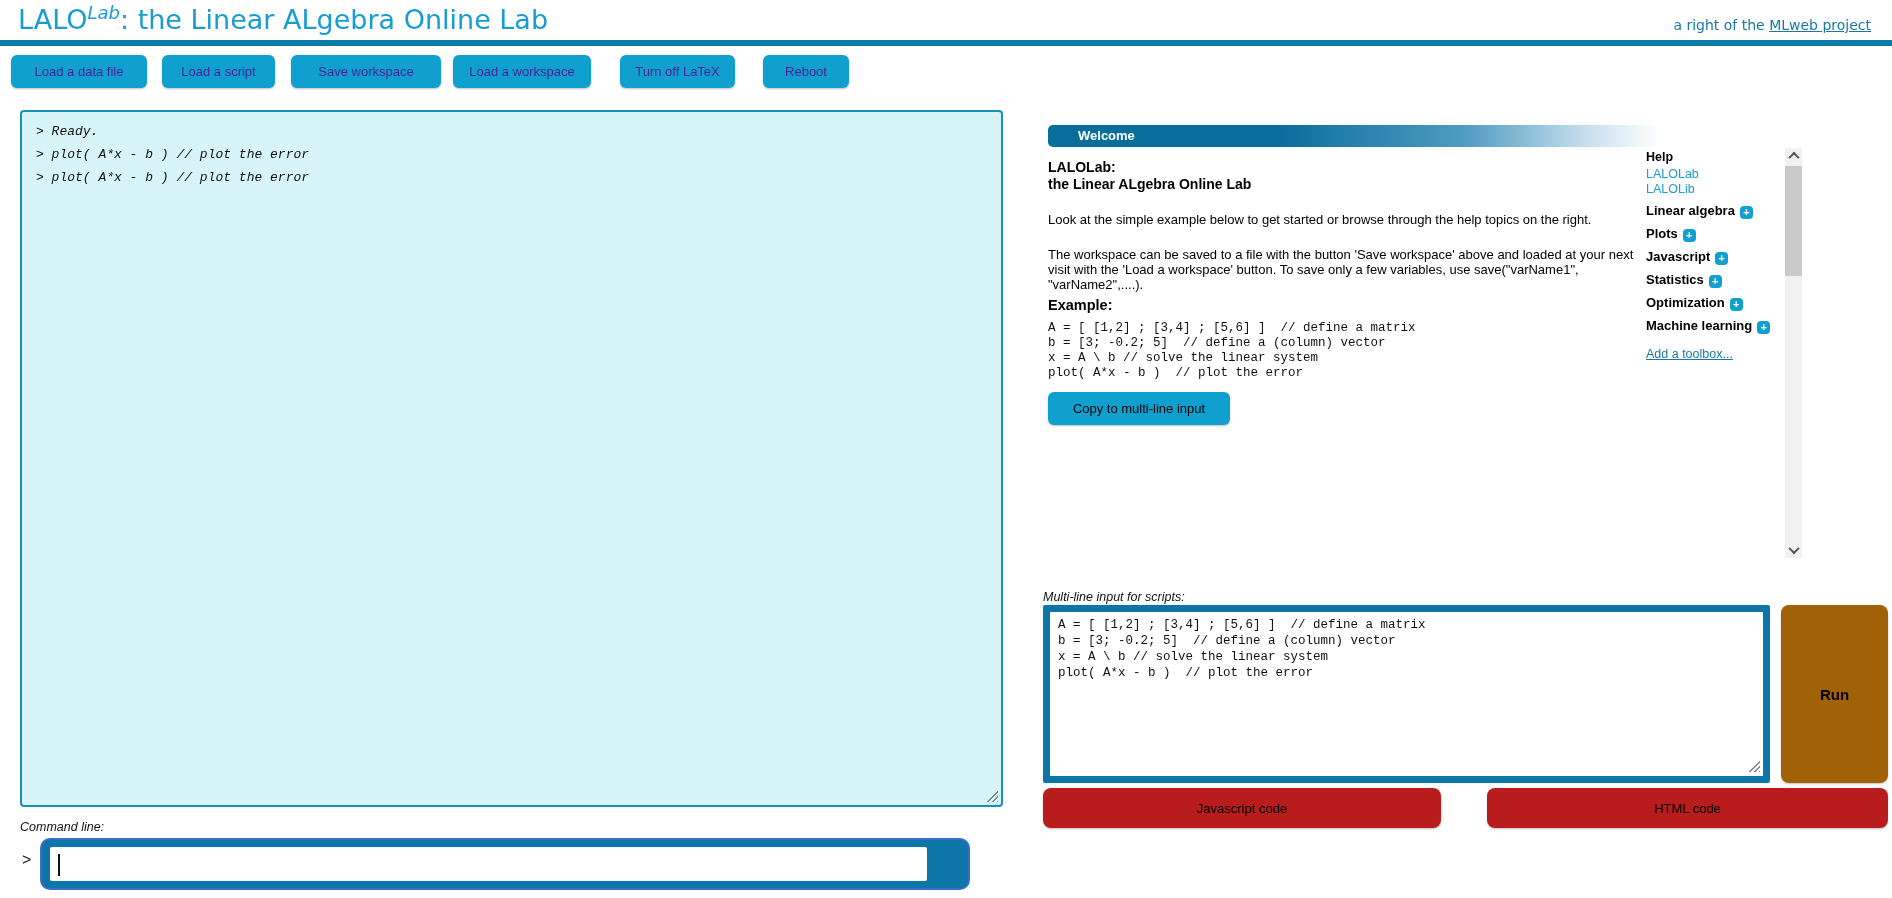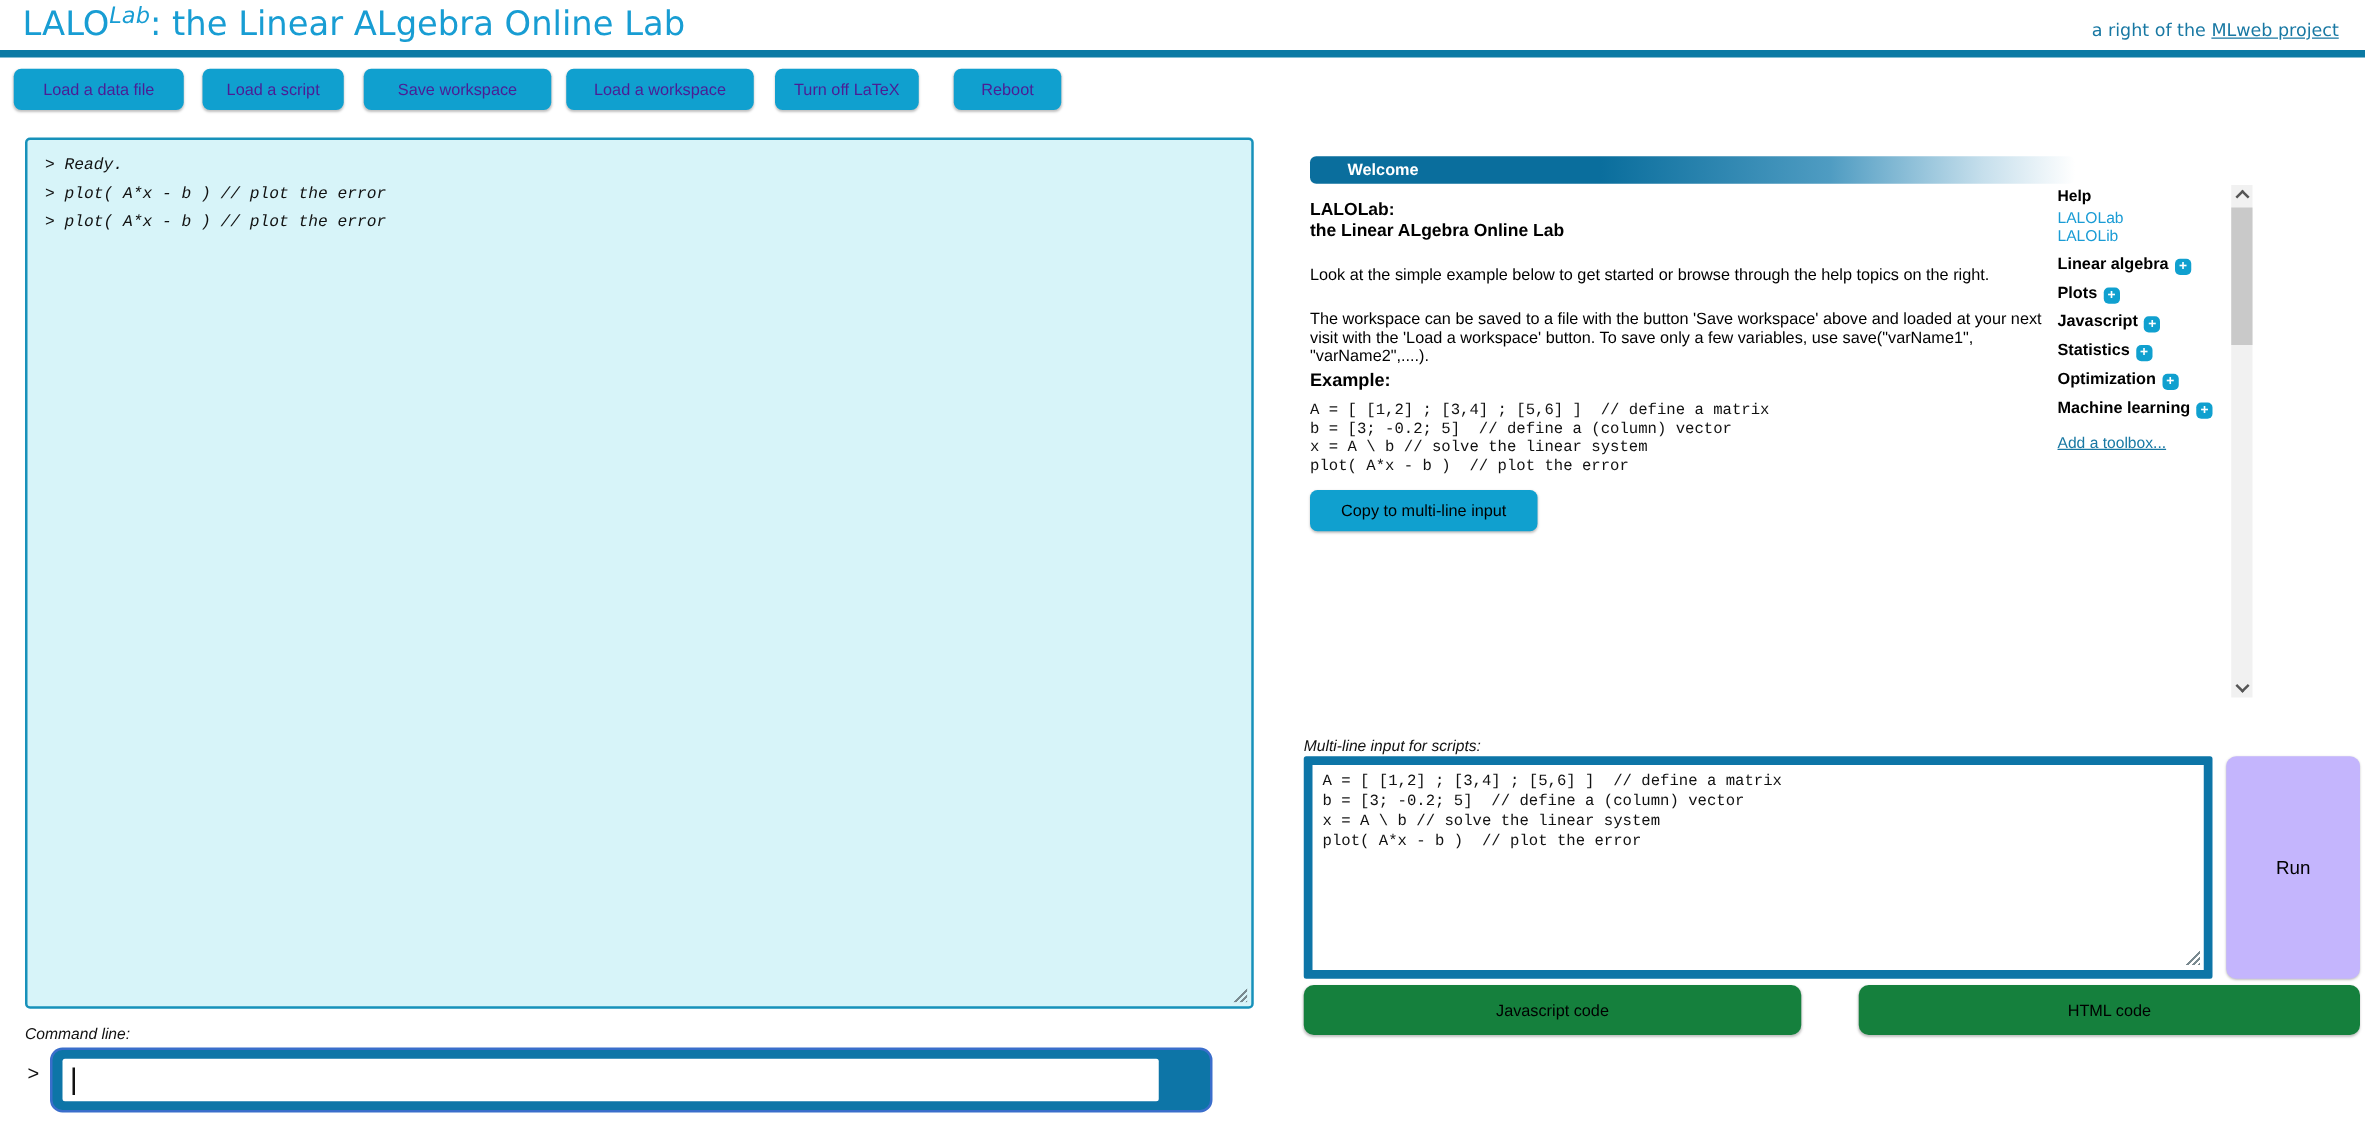--- a/index.html
+++ b/index.html
@@ -13,21 +13,21 @@
   .mlweb{position:absolute;top:17px;right:37px;font-size:14px;color:#1878a3;
          font-family:"DejaVu Sans",sans-serif;}
   .mlweb a{color:#1878a3;text-decoration:underline;cursor:pointer;}
   .header-rule{position:absolute;left:0;top:40px;width:1892px;height:6px;background:#0b7aa4;}
 
   
   .tbtn{position:absolute;top:55px;height:33px;background:#10a0cf;border:none;border-radius:6px;
         font-family:"Liberation Sans",sans-serif;font-size:13px;color:#4c1d95;cursor:pointer;
         display:flex;align-items:center;justify-content:center;box-shadow:0 1px 2px rgba(0,0,0,0.25);}
   #tb0{left:11px;width:136px;} #tb1{left:162px;width:113px;} #tb2{left:291px;width:150px;}
-  #tb3{left:453px;width:150px;} #tb4{left:620px;width:115px;} #tb5{left:763px;width:86px;}
+  #tb3{left:453px;width:138px;} #tb4{left:620px;width:115px;} #tb5{left:763px;width:86px;}
 
   
   .console{position:absolute;left:20px;top:110px;width:983px;height:697px;background:#d7f4f9;
            border:2px solid #1791ba;border-radius:4px;box-sizing:border-box;padding:8px 14px;
            font-family:"Liberation Mono",monospace;font-size:13px;font-style:italic;
            line-height:23px;color:#111;overflow:hidden;}
   .resize-handle{position:absolute;width:12px;height:12px;
         background:repeating-linear-gradient(135deg,transparent 0 2px,#7a8a90 2px 3.4px);
         clip-path:polygon(100% 0,100% 100%,0 100%);cursor:nwse-resize;}
   .console .resize-handle{right:3px;bottom:3px;}
@@ -77,24 +77,24 @@
   .chev-down{transform:rotate(225deg) translate(1px,1px);}
   .sb-thumb{position:absolute;left:0;top:18px;width:17px;height:110px;background:#c9c9c9;cursor:pointer;}
 
   
   .ml-label{position:absolute;left:1043px;top:590px;font-size:12.5px;font-style:italic;color:#111;}
   .script-wrap{position:absolute;left:1043px;top:605px;width:727px;height:178px;}
   .script-area{width:100%;height:100%;box-sizing:border-box;border:7px solid #0d75a7;border-radius:2px;
                resize:none;outline:none;background:#fff;padding:5px 8px;
                font-family:"Liberation Mono",monospace;font-size:12.5px;line-height:16px;color:#111;}
   .script-wrap .resize-handle{right:10px;bottom:11px;}
-  .run-btn{position:absolute;left:1781px;top:605px;width:107px;height:178px;background:#c4b5fd;
-           border:none;border-radius:8px;font-size:15px;font-weight:normal;color:#000;cursor:pointer;
+  .run-btn{position:absolute;left:1781px;top:605px;width:107px;height:178px;background:#a16207;
+           border:none;border-radius:8px;font-size:15px;font-weight:bold;color:#000;cursor:pointer;
            box-shadow:0 1px 2px rgba(0,0,0,0.25);}
-  .code-btn{position:absolute;top:788px;height:40px;background:#15803d;border:none;border-radius:8px;
+  .code-btn{position:absolute;top:788px;height:40px;background:#b91c1c;border:none;border-radius:8px;
             font-size:13px;color:#000;cursor:pointer;box-shadow:0 1px 2px rgba(0,0,0,0.25);}
   #js-btn{left:1043px;width:398px;} #html-btn{left:1487px;width:401px;}
 </style>
 </head>
 <body>
 
 <div id="app">
 
   <div class="app-title"><span>LALO</span><span class="sup">Lab</span><span>: the Linear ALgebra Online Lab</span></div>
 

